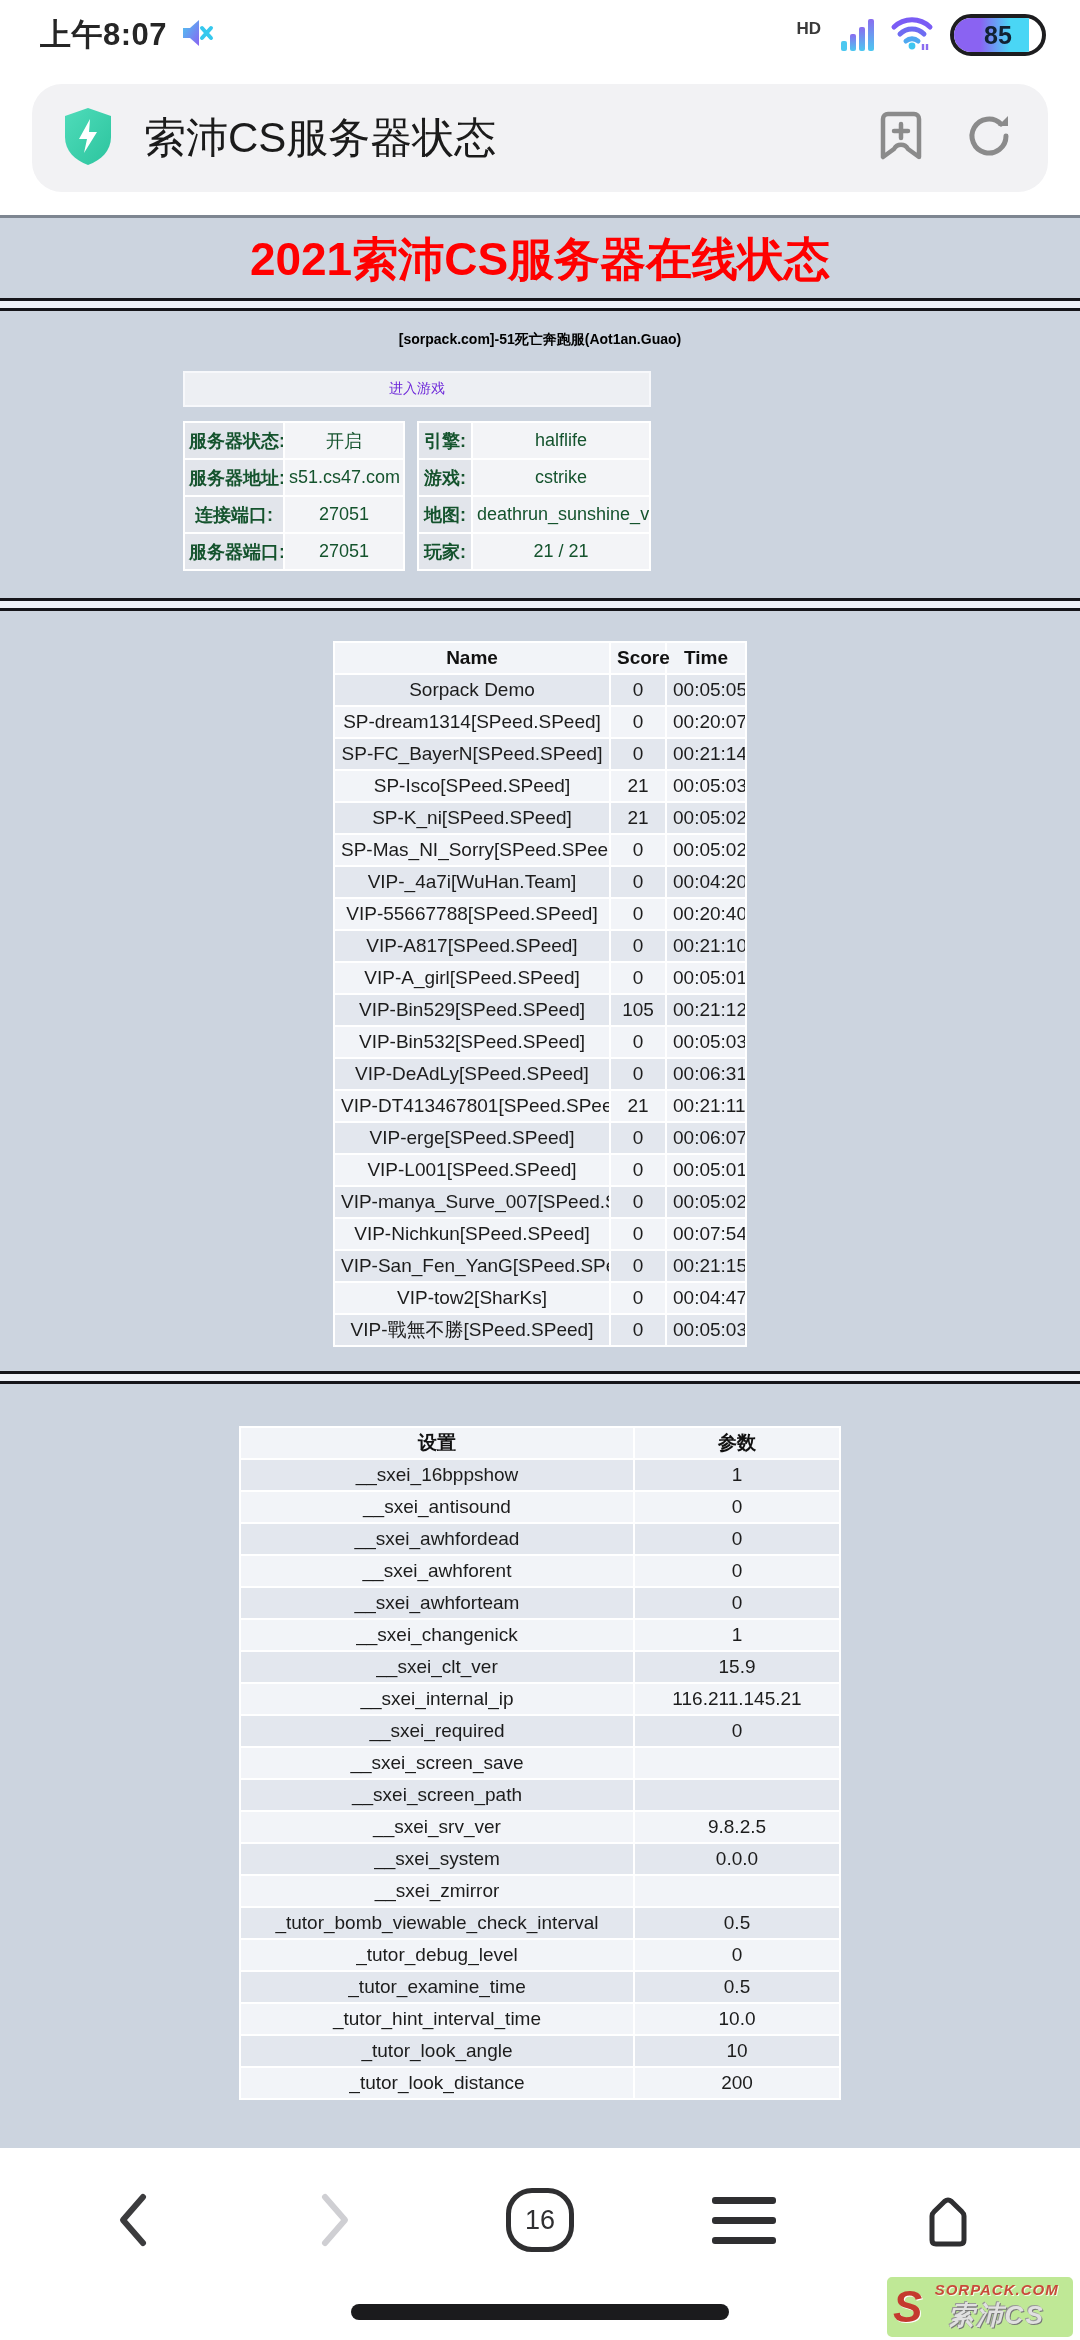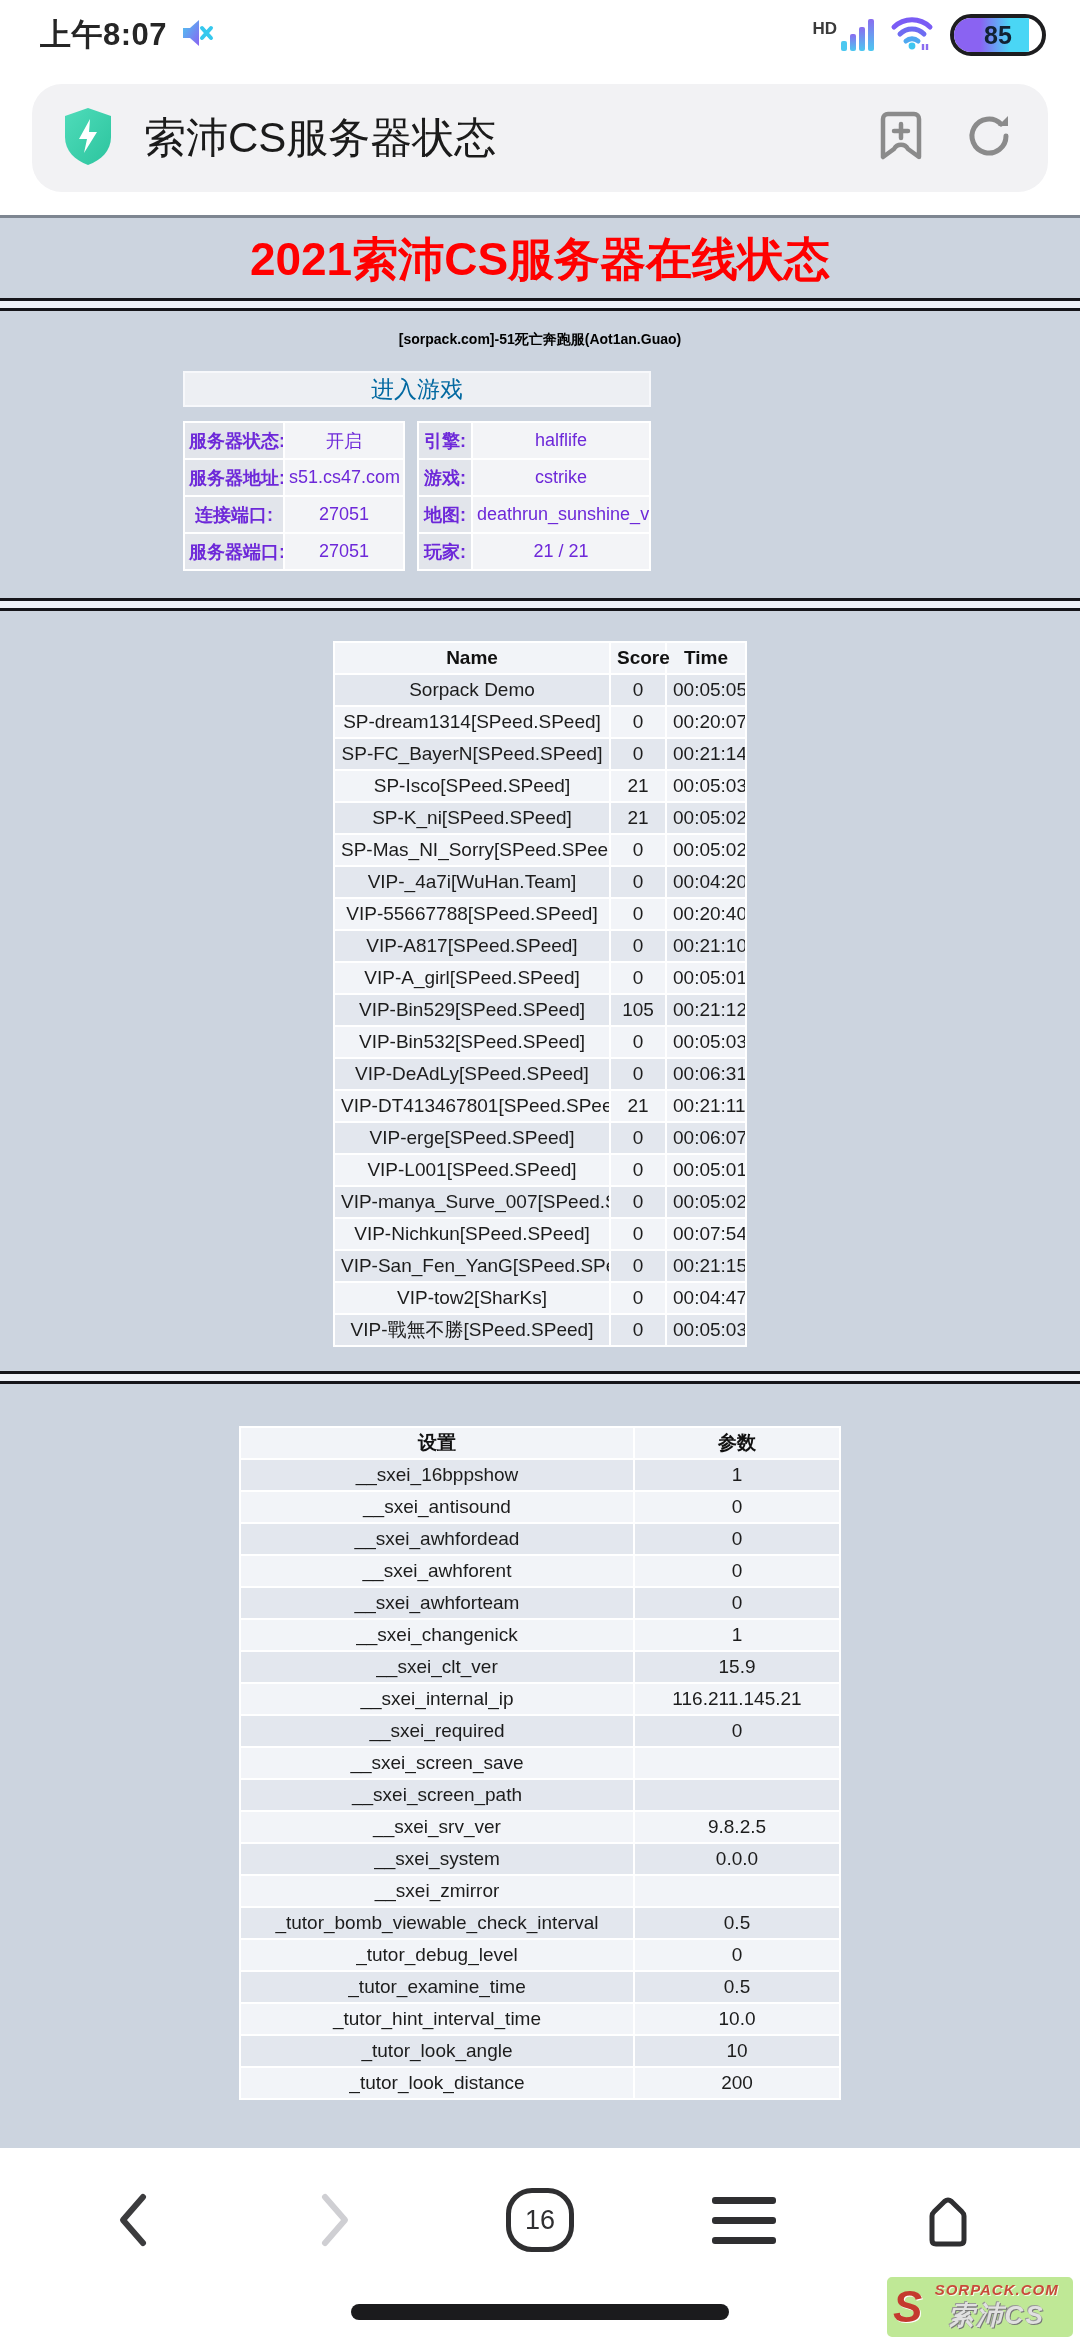--- a/index.html
+++ b/index.html
@@ -5,21 +5,21 @@
   * { margin:0; padding:0; box-sizing:border-box; }
   html,body { width:1080px; height:2340px; overflow:hidden; background:#fff;
               font-family:"Liberation Sans", sans-serif; }
 
   
   .status-bar { height:62px; display:flex; align-items:center; justify-content:space-between;
                 padding:8px 34px 0 40px; background:#fff; }
   .sb-left { display:flex; align-items:center; gap:10px; }
   .sb-time { font-size:31px; font-weight:600; color:#262626; letter-spacing:.5px; }
   .sb-right { display:flex; align-items:center; gap:16px; }
-  .hd-wrap { display:flex; align-items:flex-start; gap:4px; }
+  .hd-wrap { display:flex; align-items:flex-start; gap:20px; }
   .hd-label { font-size:17px; font-weight:700; color:#3a3a3a; margin-bottom:12px; }
   .sig-bars { display:flex; align-items:flex-end; gap:3px; }
   .sig-bars span { width:6px; border-radius:2px; background:linear-gradient(#8a6cf0,#4cc8f0); }
   .sig-bars span:nth-child(1){height:10px;background:#4cc8f0;}
   .sig-bars span:nth-child(2){height:17px;}
   .sig-bars span:nth-child(3){height:24px;}
   .sig-bars span:nth-child(4){height:32px;}
   .battery { position:relative; width:96px; height:42px; border:4px solid #1d1d1f; border-radius:21px;
              background:#fff; overflow:hidden; display:flex; align-items:center; justify-content:center; }
   .battery-fill { position:absolute; left:0; top:0; bottom:0; width:85%;
@@ -40,24 +40,24 @@
                   margin:14px 0 12px 0; line-height:54px; }
   .sep { height:13px; border-top:3px solid #15151a; border-bottom:3px solid #15151a; background:#eef1f7; }
 
   
   .server-section { padding:20px 0 0 0; height:287px; }
   .server-name { text-align:center; font-weight:700; font-size:14px; color:#000; }
   .server-row { display:flex; align-items:flex-start; margin:22px 0 0 183px; }
   .server-left { width:468px; }
   .join-box { height:36px; background:#edeff3; border:2px solid #f7f8fb; display:flex;
               align-items:center; justify-content:center; }
-  .join-link { color:#0369a1; font-size:23px; text-decoration:none; }
+  .join-link { color:#6d28d9; font-size:14px; text-decoration:none; }
   .info-grid { display:flex; gap:12px; margin-top:14px; }
   table.info { border-collapse:separate; border-spacing:2px; background:#fff; table-layout:fixed; }
-  table.info td { height:35px; font-size:18px; text-align:center; padding:0 4px; color:#6d28d9;
+  table.info td { height:35px; font-size:18px; text-align:center; padding:0 4px; color:#14532d;
                   overflow:hidden; white-space:nowrap; }
   td.info-label { background:#e2e5eb; font-weight:700; }
   td.info-value { background:#f3f4f7; }
   .map-image { width:230px; height:172px; margin-left:16px; position:relative;
                background-color:#b4b5b8;
                background-image:
                  linear-gradient(45deg, rgba(255,255,255,.38) 25%, transparent 25%, transparent 75%, rgba(255,255,255,.38) 75%),
                  linear-gradient(-45deg, rgba(110,112,120,.28) 25%, transparent 25%, transparent 75%, rgba(110,112,120,.28) 75%);
                background-size:92px 92px, 76px 76px; }
   .no-image-text { position:absolute; left:0; right:0; top:50%; transform:translateY(-54%);

